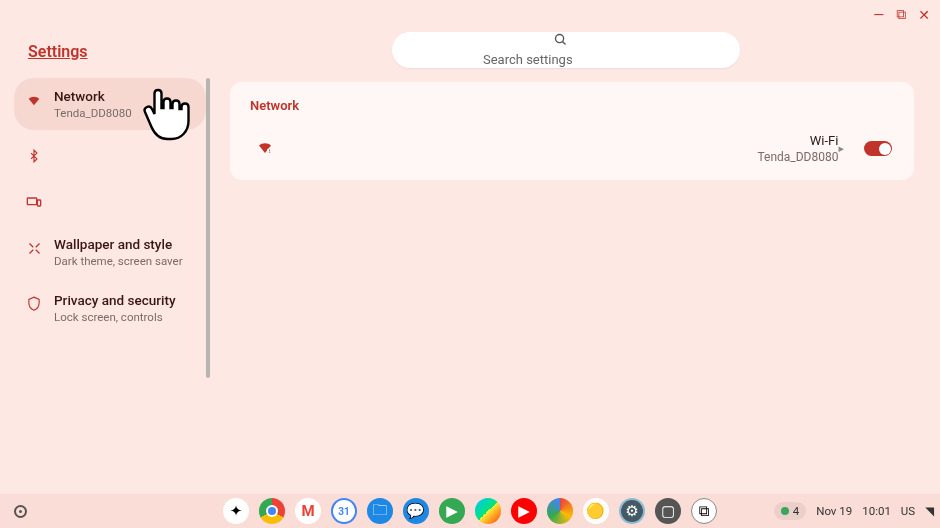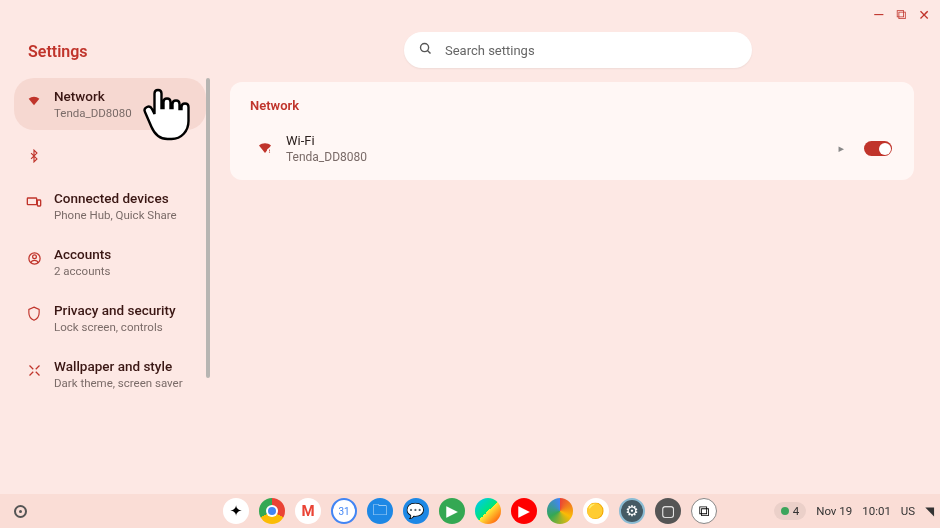--- a/index.html
+++ b/index.html
@@ -2,40 +2,40 @@
 <html><head>
 <meta charset="utf-8">
 <style>
   * { box-sizing: border-box; margin: 0; padding: 0; font-family: Roboto, "Helvetica Neue", Arial, sans-serif; }
   body { width: 940px; height: 528px; background: #fde8e4; overflow: hidden; position: relative; }
 
   
   .win-controls { position: absolute; top: 6px; right: 10px; display: flex; gap: 12px; align-items: center; }
   .win-controls span { font-size: 14px; color: #c0342b; cursor: default; }
 
-  .app-title { position: absolute; top: 42px; left: 28px; color: #c0342b; font-weight: 600; font-size: 16px; }
+  .app-title { position: absolute; top: 42px; left: 28px; color: #c0342b; font-weight: 600; font-size: 16px; text-decoration: underline; }
 
-  .search-wrap { position: absolute; top: 32px; left: 404px; width: 348px; height: 36px; background: #fff; border-radius: 18px; display: flex; align-items: center; padding: 0 14px; box-shadow: 0 1px 2px rgba(0,0,0,0.06); }
+  .search-wrap { position: absolute; top: 32px; left: 392px; width: 348px; height: 36px; background: #fff; border-radius: 18px; display: flex; align-items: center; padding: 0 14px; box-shadow: 0 1px 2px rgba(0,0,0,0.06); flex-direction: column; }
   .search-wrap .ico { margin-right: 12px; color: #555; font-size: 14px; }
   .search-wrap input { border: none; outline: none; flex: 1; font-size: 13px; background: transparent; }
   .search-wrap input::placeholder { color: #666; }
 
   .sidebar { position: absolute; top: 78px; left: 14px; width: 192px; height: 398px; overflow: hidden; }
   .side-scroll { position: absolute; top: 78px; left: 206px; width: 4px; height: 300px; background: #b7b5b2; border-radius: 2px; }
 
   .side-item { display: flex; align-items: flex-start; padding: 10px 10px; border-radius: 20px; margin-bottom: 4px; cursor: pointer; }
   .side-item .s-icon { width: 20px; height: 20px; margin-right: 10px; display: flex; align-items: center; justify-content: center; color: #c0342b; font-size: 14px; margin-top: 2px; }
   .side-item .txt { display: flex; flex-direction: column; }
   .side-item .lbl { font-size: 13.5px; color: #3a1613; font-weight: 500; }
   .side-item .sub { font-size: 11.5px; color: #7a6b68; margin-top: 2px; }
   .side-item.selected { background: #f6d8d1; }
 
   .main-card { position: absolute; top: 82px; left: 230px; width: 684px; background: #fff7f5; border-radius: 12px; padding: 12px 18px 8px 18px; }
   .sect-title { color: #c0342b; font-size: 13px; font-weight: 600; margin: 4px 0 12px 2px; }
-  .wifi-row { display: flex; align-items: center; border-radius: 10px; padding: 8px 4px; }
+  .wifi-row { display: flex; align-items: center; border-radius: 10px; padding: 8px 4px; text-align: right; }
   .wifi-row .wi { width: 26px; text-align: center; color: #c0342b; font-size: 14px; margin-right: 8px; position: relative; }
   .wifi-row .wtxt { display: flex; flex-direction: column; flex: 1; }
   .wifi-row .top { font-size: 13px; color: #2b201e; }
   .wifi-row .bot { font-size: 12px; color: #7a6b68; margin-top: 2px; }
   .wifi-row .arrow { color: #888; font-size: 11px; margin-right: 20px; }
   .switch { width: 28px; height: 15px; background: #c0342b; border-radius: 15px; position: relative; }
   .switch::after { content: ""; position: absolute; right: 1.5px; top: 1.5px; width: 12px; height: 12px; background: #fff; border-radius: 50%; }
 
   .addconn { display: flex; align-items: center; justify-content: space-between; padding: 14px 4px 10px 4px; margin-top: 10px; font-size: 13.5px; color: #2b201e; cursor: pointer; }
   .chev { color: #888; font-size: 12px; }
@@ -93,58 +93,41 @@
         </svg>
       </div>
   </div>
   <div class="side-item">
     <div class="s-icon">
         <svg width="16" height="14" viewBox="0 0 24 20" fill="none" stroke="#c0342b" stroke-width="2">
           <rect x="2" y="4" width="14" height="10" rx="1"></rect>
           <rect x="17" y="7" width="5" height="9" rx="1"></rect>
         </svg>
       </div>
-    <div class="txt">
-        <span class="lbl">Connected devices</span>
-        <span class="sub">Phone Hub, Quick Share</span>
-      </div>
   </div>
   <div class="side-item">
     <div class="s-icon">
         <svg width="15" height="15" viewBox="0 0 24 24" fill="none" stroke="#c0342b" stroke-width="2">
-          <circle cx="12" cy="12" r="9"></circle>
-          <circle cx="12" cy="9" r="3"></circle>
-          <path d="M6 19c1-3 4-4 6-4s5 1 6 4"></path>
+          <path d="M4 4l6 6M4 20l6-6M20 4l-6 6M20 20l-6-6"></path>
         </svg>
       </div>
     <div class="txt">
-        <span class="lbl">Accounts</span>
-        <span class="sub">2 accounts</span>
+        <span class="lbl">Wallpaper and style</span>
+        <span class="sub">Dark theme, screen saver</span>
       </div>
   </div>
   <div class="side-item">
     <div class="s-icon">
         <svg width="14" height="16" viewBox="0 0 24 28" fill="none" stroke="#c0342b" stroke-width="2">
           <path d="M12 2l9 4v6c0 7-4 11-9 13-5-2-9-6-9-13V6l9-4z"></path>
         </svg>
       </div>
     <div class="txt">
         <span class="lbl">Privacy and security</span>
         <span class="sub">Lock screen, controls</span>
-      </div>
-  </div>
-  <div class="side-item">
-    <div class="s-icon">
-        <svg width="15" height="15" viewBox="0 0 24 24" fill="none" stroke="#c0342b" stroke-width="2">
-          <path d="M4 4l6 6M4 20l6-6M20 4l-6 6M20 20l-6-6"></path>
-        </svg>
-      </div>
-    <div class="txt">
-        <span class="lbl">Wallpaper and style</span>
-        <span class="sub">Dark theme, screen saver</span>
       </div>
   </div>
   <div class="side-item">
     
     
   </div>
 
 </div>
 <div class="side-scroll"></div>
 
@@ -176,21 +159,21 @@
 
 <div class="taskbar">
   <div class="home-dot"></div>
   <div class="tb-center">
     <div class="tb-ico" style="background:#fff;">✦</div>
     <div class="tb-ico" style="background:conic-gradient(#ea4335 0 120deg,#fbbc05 120deg 240deg,#34a853 240deg 360deg);position:relative;">
         <span style="position:absolute;inset:7px;background:#fff;border-radius:50%;"></span>
         <span style="position:absolute;inset:9px;background:#4285f4;border-radius:50%;"></span>
       </div>
     <div class="tb-ico" style="background:#fff;color:#ea4335;font-weight:700;">M</div>
-    <div class="tb-ico" style="background:#fff;border:2px solid #4285f4;font-size:10px;color:#4285f4;">31</div>
+    <div class="tb-ico" style="background:#fff;border:2px solid #4285f4;font-size:10px;color:#4285f4;font-weight:bold;">31</div>
     <div class="tb-ico" style="background:#1e88e5;color:#fff;">🗀</div>
     <div class="tb-ico" style="background:#1e88e5;color:#fff;">💬</div>
     <div class="tb-ico" style="background:#34a853;color:#fff;">▶</div>
     <div class="tb-ico" style="background:linear-gradient(135deg,#00c4ff,#00e676 50%,#ffeb3b 50%,#ff3d00);"></div>
     <div class="tb-ico" style="background:#ff0000;color:#fff;">▶</div>
     <div class="tb-ico" style="background:conic-gradient(#ea4335,#fbbc05,#34a853,#4285f4);"></div>
     <div class="tb-ico" style="background:#fff;">🟡</div>
     <div class="tb-ico" style="background:#455a64;color:#fff;border:2px solid #8bbcd4;">⚙</div>
     <div class="tb-ico" style="background:#555;color:#fff;">▢</div>
     <div class="tb-ico" style="background:#fff;border:1.5px solid #888;">⧉</div>

